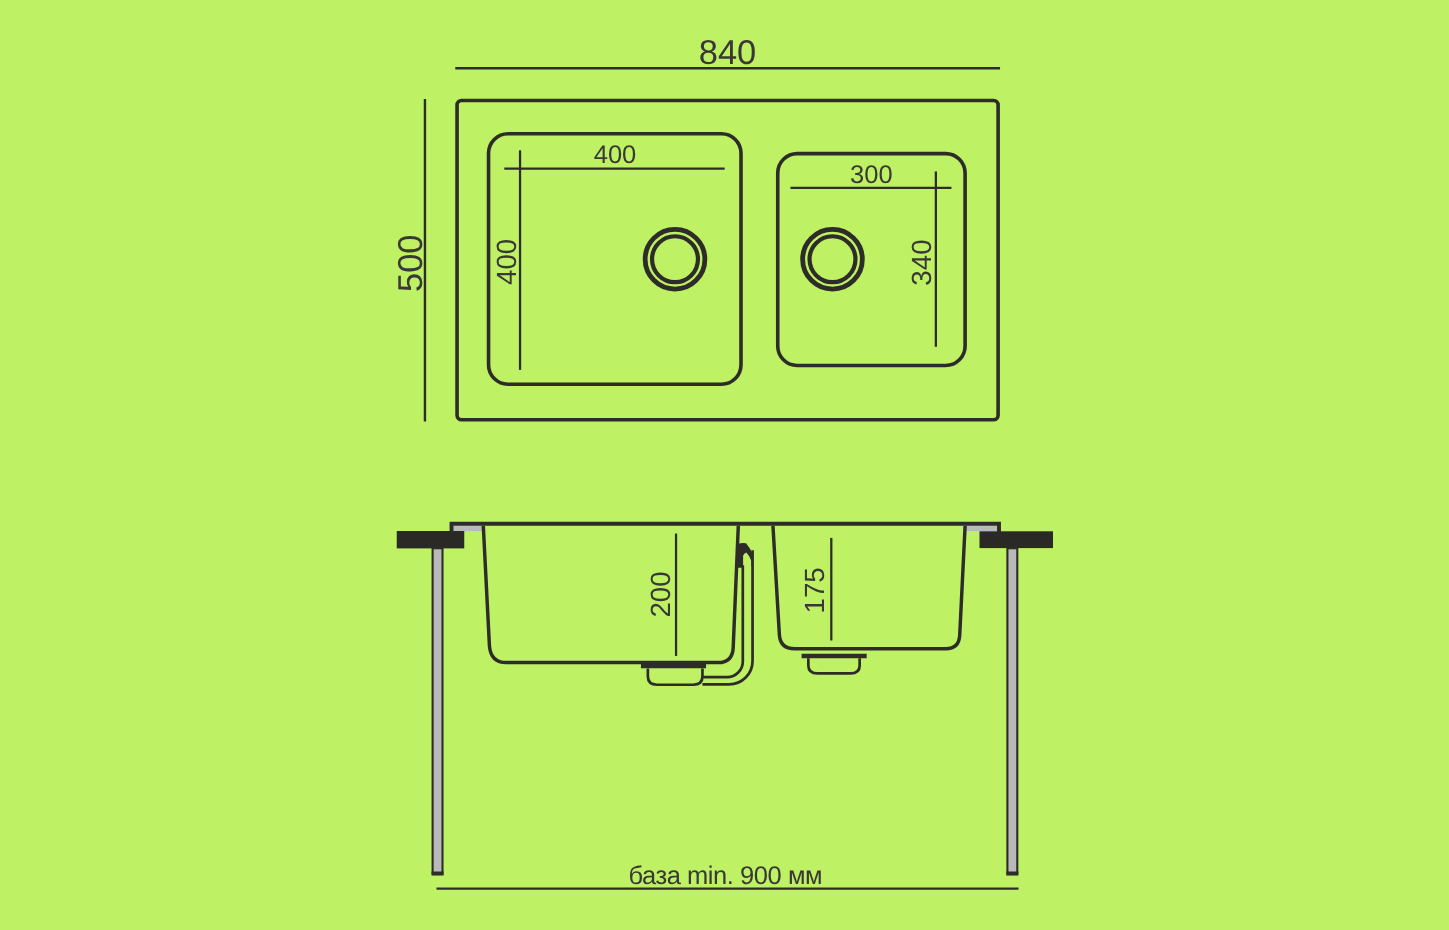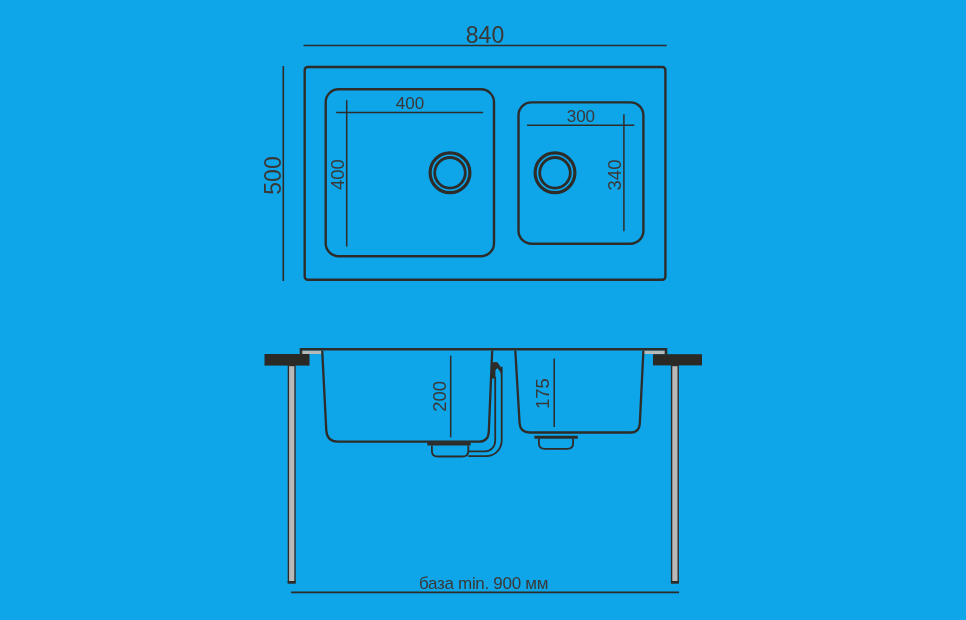--- a/index.html
+++ b/index.html
@@ -1,16 +1,16 @@
 <!DOCTYPE html>
 <html><head>
 <meta charset="utf-8">
 <style>
   html,body{margin:0;padding:0;background:#ffffff;}
-  .wrap{width:966px;height:620px;position:relative;background:#0ea5e9;overflow:hidden;}
+  .wrap{width:966px;height:620px;position:relative;background:#bef264;overflow:hidden;}
   svg{display:block;}
   text{font-family:"Liberation Sans",sans-serif;fill:#3a3836;}
 </style>
 </head>
 <body>
 <div class="wrap">
 <svg width="966" height="620" viewBox="0 0 966 620">
   <g fill="none" stroke="#2e2c29" stroke-linecap="butt">
 
     <rect x="304.7" y="67" width="360.7" height="212.8" rx="3" stroke-width="2.4"></rect>

